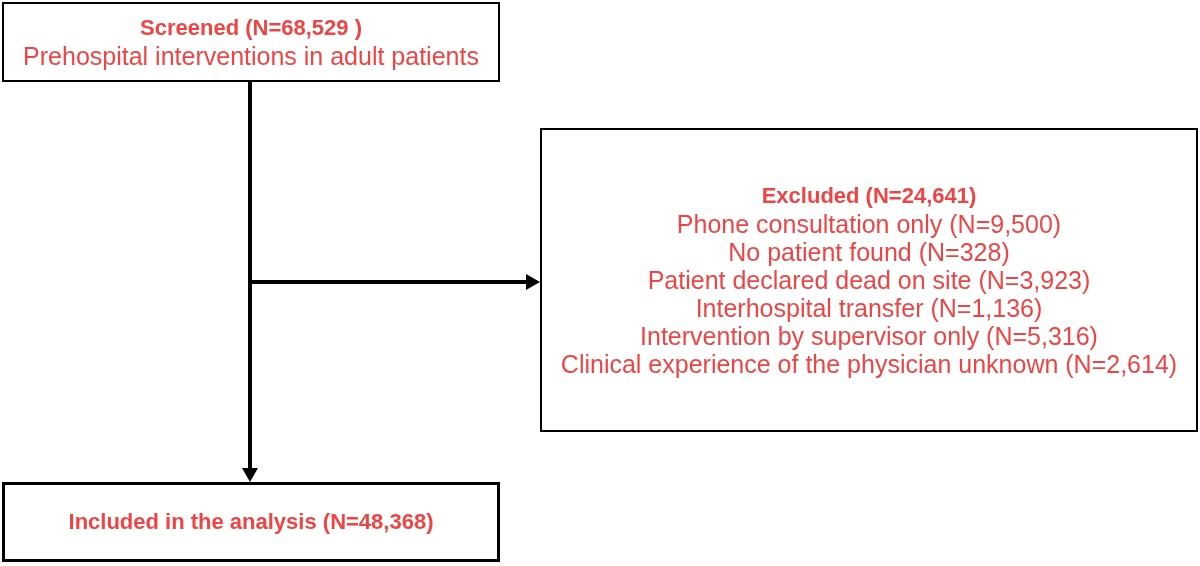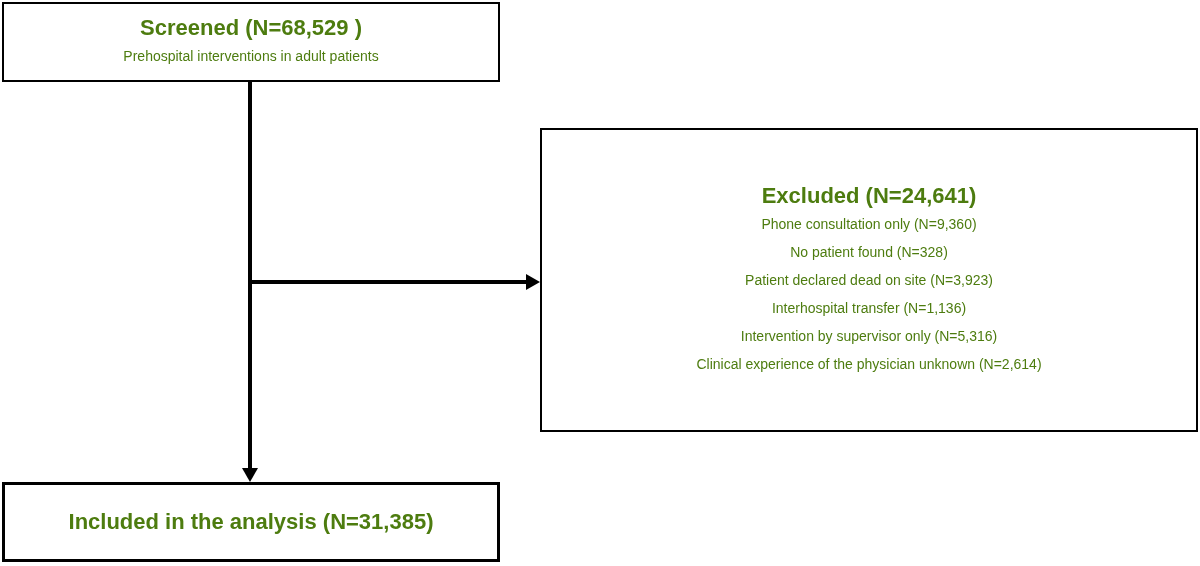--- a/index.html
+++ b/index.html
@@ -6,21 +6,21 @@
     margin: 0;
     padding: 0;
     background: #ffffff;
   }
   .canvas {
     position: relative;
     width: 1200px;
     height: 566px;
     background: #ffffff;
     font-family: "Liberation Sans", sans-serif;
-    color: #4d7c0f;
+    color: #ef4444;
     overflow: hidden;
   }
   .box {
     position: absolute;
     box-sizing: border-box;
     background: #ffffff;
     border: 2px solid #000000;
     display: flex;
     flex-direction: column;
     justify-content: center;
@@ -46,21 +46,21 @@
     height: 80px;
     border-width: 3px;
   }
   .box-title {
     font-size: 22px;
     line-height: 28px;
     font-weight: bold;
     white-space: pre;
   }
   .box-line {
-    font-size: 14px;
+    font-size: 25px;
     line-height: 28px;
     font-weight: normal;
     white-space: pre;
   }
   .arrows {
     position: absolute;
     left: 0;
     top: 0;
     pointer-events: none;
   }
@@ -79,25 +79,25 @@
     <polygon points="526,274 526,290 540,282" fill="#000000"></polygon>
   </svg>
 
   <div class="box screened-box">
     <div class="box-title">Screened (N=68,529 )</div>
     <div class="box-line">Prehospital interventions in adult patients</div>
   </div>
 
   <div class="box excluded-box">
     <div class="box-title">Excluded (N=24,641)</div>
-    <div class="box-line">Phone consultation only (N=9,360)</div>
+    <div class="box-line">Phone consultation only (N=9,500)</div>
     <div class="box-line">No patient found (N=328)</div>
     <div class="box-line">Patient declared dead on site (N=3,923)</div>
     <div class="box-line">Interhospital transfer (N=1,136)</div>
     <div class="box-line">Intervention by supervisor only (N=5,316)</div>
     <div class="box-line">Clinical experience of the physician unknown (N=2,614)</div>
   </div>
 
   <div class="box included-box">
-    <div class="box-title">Included in the analysis (N=31,385)</div>
+    <div class="box-title">Included in the analysis (N=48,368)</div>
   </div>
 
 </div>
 
 </body></html>

